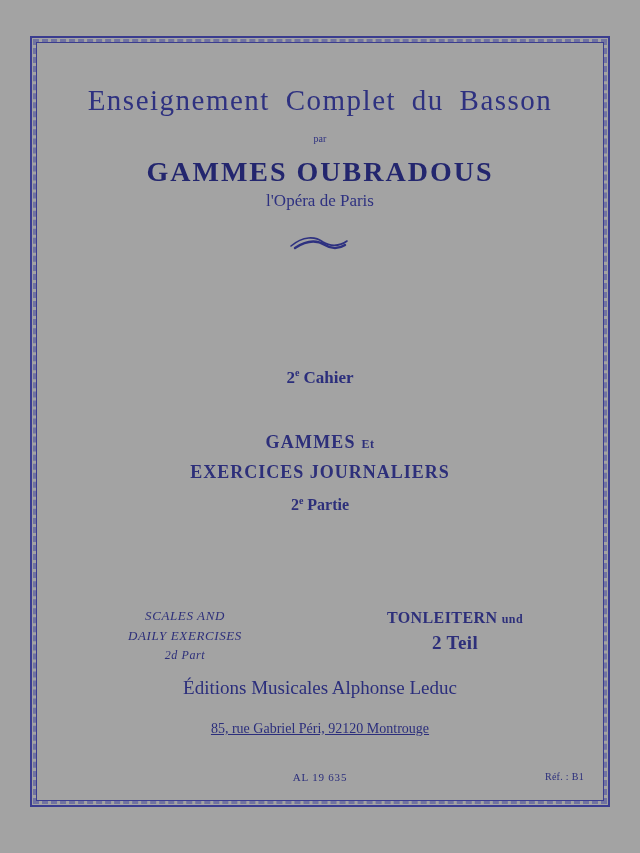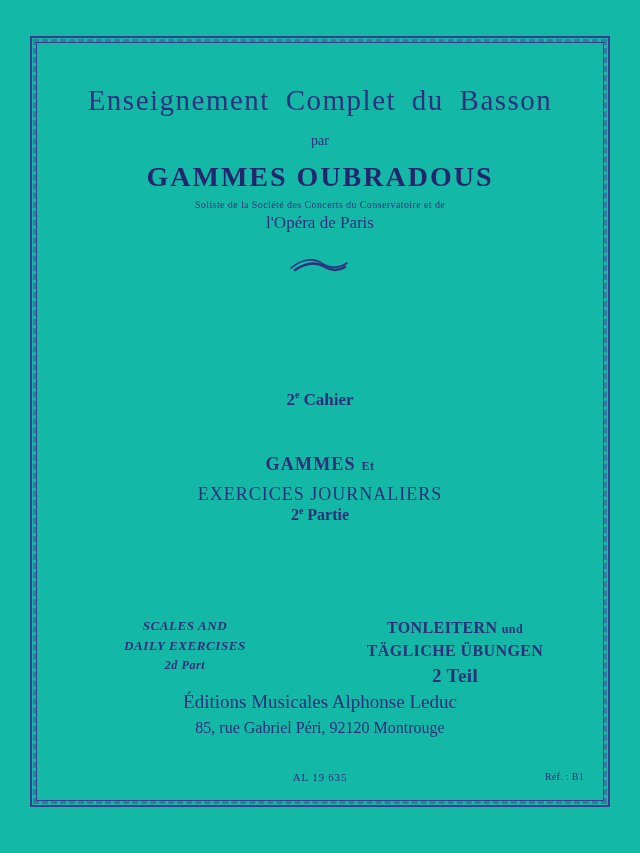--- a/index.html
+++ b/index.html
@@ -12,21 +12,21 @@
     height: 853px;
     font-family: "Liberation Serif", serif;
     color: #2d2f7a;
     overflow: hidden;
   }
 
   .page {
     position: relative;
     width: 640px;
     height: 853px;
-    background: #14b8a6;
+    background: #a3a3a3;
     box-sizing: border-box;
   }
 
   
   .frame-outer {
     position: absolute;
     left: 30px;
     top: 36px;
     right: 30px;
     bottom: 46px;
@@ -68,21 +68,21 @@
     font-size: 29px;
     letter-spacing: 1.5px;
     font-weight: normal;
     color: #2e3180;
     font-family: "Liberation Serif", serif;
     word-spacing: 7px;
   }
 
   .par {
     margin-top: 16px;
-    font-size: 14px;
+    font-size: 10px;
     color: #2e3180;
   }
 
   .composer {
     margin-top: 12px;
     font-size: 28px;
     font-weight: bold;
     letter-spacing: 2px;
     color: #23266e;
   }
@@ -127,46 +127,46 @@
     letter-spacing: 1.2px;
   }
   .line-gammes .small {
     font-size: 12px;
     font-weight: bold;
     letter-spacing: 0.5px;
   }
   .line-exercices {
     margin-top: 9px;
     font-size: 18px;
-    font-weight: normal;
+    font-weight: bold;
     letter-spacing: 1px;
   }
   .line-partie {
-    margin-top: 0;
+    margin-top: 12px;
     font-size: 16px;
     font-weight: bold;
   }
   .line-partie sup {
     font-size: 10px;
     vertical-align: super;
   }
 
   .translations {
     margin-top: 92px;
     display: flex;
     justify-content: space-between;
     align-items: flex-start;
     padding: 0 22px;
   }
   .trans-col {
     width: 46%;
   }
   .trans-en {
     font-style: italic;
-    font-weight: bold;
+    font-weight: normal;
     font-size: 13px;
     line-height: 1.55;
     letter-spacing: 0.6px;
   }
   .trans-en .l3 {
     font-size: 12px;
   }
   .trans-de {
     text-align: center;
     font-weight: bold;
@@ -187,23 +187,24 @@
     left: 0;
     right: 0;
     bottom: 52px;
     text-align: center;
   }
   .pub-name {
     font-size: 19px;
     color: #2b2e7c;
   }
   .pub-addr {
-    margin-top: 6px;
-    font-size: 16px;
-    color: #2b2e7c;
+    margin-top: 22px;
+    font-size: 14px;
+    color: #2b2e7c;
+    text-decoration: underline;
   }
 
   .footer {
     position: absolute;
     left: 0;
     right: 0;
     bottom: 2px;
     height: 16px;
     font-size: 11px;
     color: #2b2e7c;
@@ -232,21 +233,20 @@
   <div class="frame-inner"></div>
 
   <div class="content">
 
     <div class="title">Enseignement Complet du Basson</div>
 
     <div class="par">par</div>
 
     <div class="composer">GAMMES OUBRADOUS</div>
 
-    <div class="role1">Soliste de la Société des Concerts du Conservatoire et de</div>
     <div class="role2">l'Opéra de Paris</div>
 
     <div class="ornament">
       <svg width="70" height="20" viewBox="0 0 70 20" aria-hidden="true">
         <path d="M6 12 C 18 2, 30 2, 38 8 C 44 12, 54 13, 62 7" fill="none" stroke="#2e3180" stroke-width="1.6" stroke-linecap="round"></path>
         <path d="M10 14 C 22 6, 32 6, 40 11 C 46 15, 54 15, 60 11" fill="none" stroke="#2e3180" stroke-width="2.4" stroke-linecap="round"></path>
       </svg>
     </div>
 
     <div class="cahier">
@@ -268,21 +268,20 @@
       <div class="trans-col trans-en">
         <div>SCALES AND</div>
         <div>DAILY EXERCISES</div>
         <div class="l3">2d Part</div>
       </div>
       <div class="trans-col trans-de">
         <div>
           <span>TONLEITERN</span>
           <span class="small">und</span>
         </div>
-        <div>TÄGLICHE ÜBUNGEN</div>
         <div class="l3">2 Teil</div>
       </div>
     </div>
 
     <div class="publisher">
       <div class="pub-name">Éditions Musicales Alphonse Leduc</div>
       <div class="pub-addr">85, rue Gabriel Péri, 92120 Montrouge</div>
     </div>
 
     <div class="footer">

